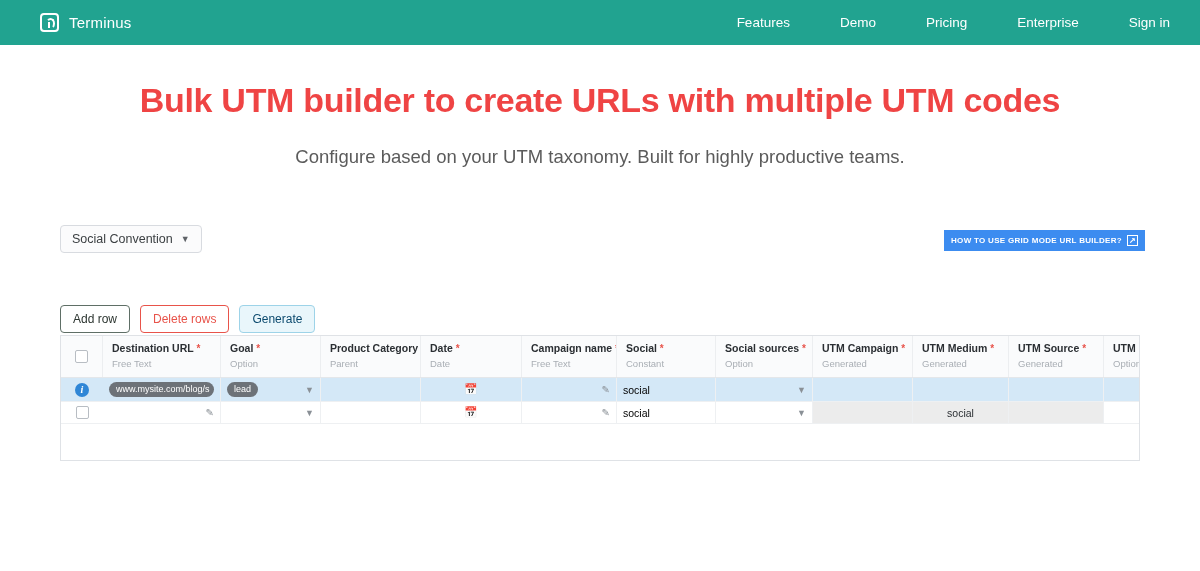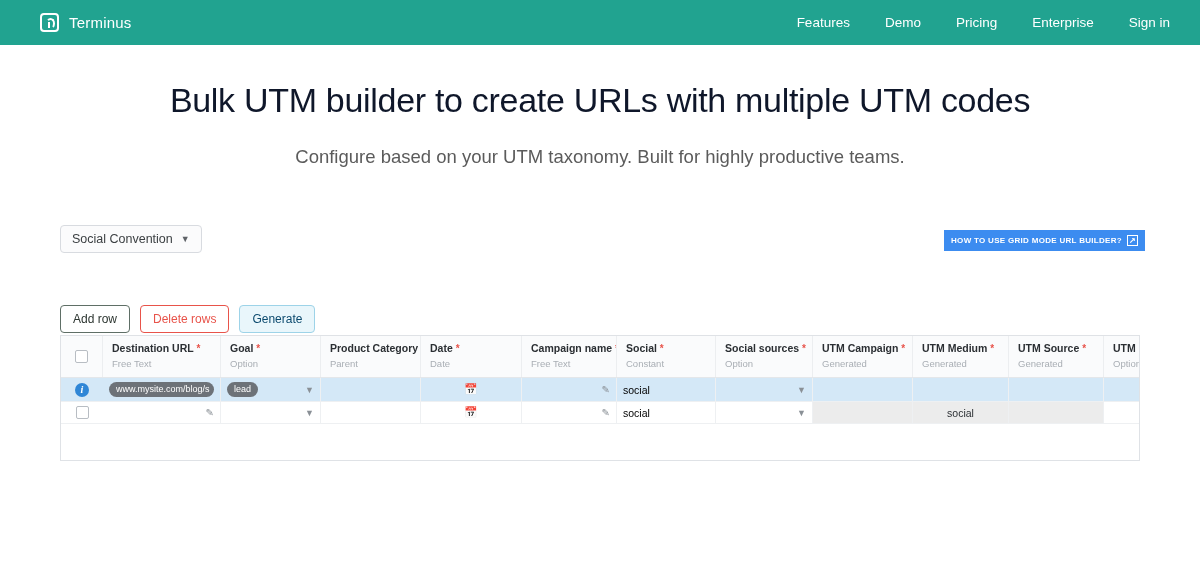--- a/index.html
+++ b/index.html
@@ -48,37 +48,37 @@
   }
   .brand-name {
     color: #ffffff;
     font-size: 15px;
     letter-spacing: .2px;
   }
   .nav-links {
     margin-left: auto;
     display: flex;
     align-items: center;
-    gap: 35px;
+    gap: 50px;
   }
   .nav-link {
     color: #ffffff;
     font-size: 13.5px;
     text-decoration: none;
     cursor: pointer;
     white-space: nowrap;
   }
 
   
   .hero { text-align: center; padding-top: 36px; }
   .hero h1 {
     margin: 0;
     font-size: 34px;
-    font-weight: normal;
-    color: #0f172a;
+    font-weight: bold;
+    color: #ef4444;
     letter-spacing: -.3px;
   }
   .hero p {
     margin: 26px 0 0 0;
     font-size: 18.5px;
     color: #5b5b5b;
     font-weight: 400;
   }
 
   

